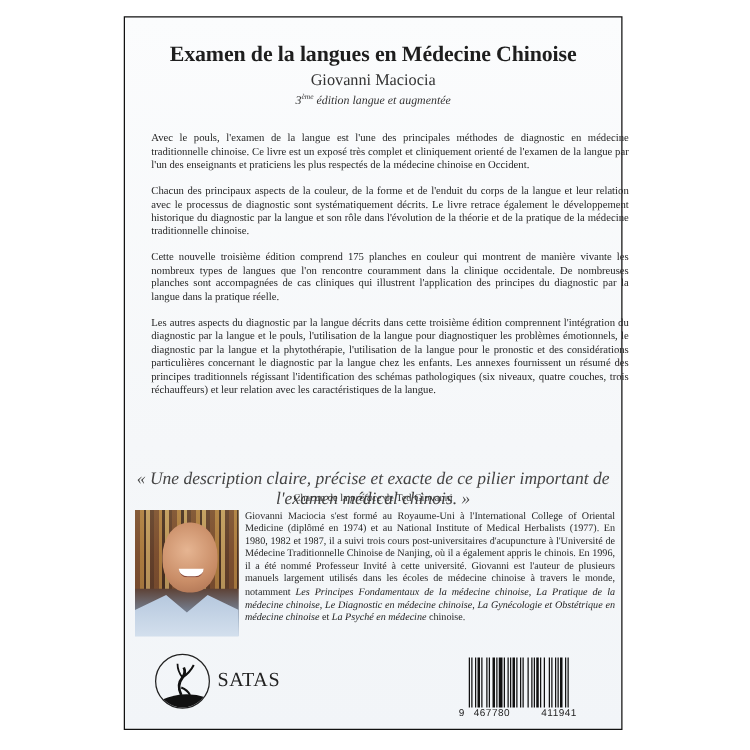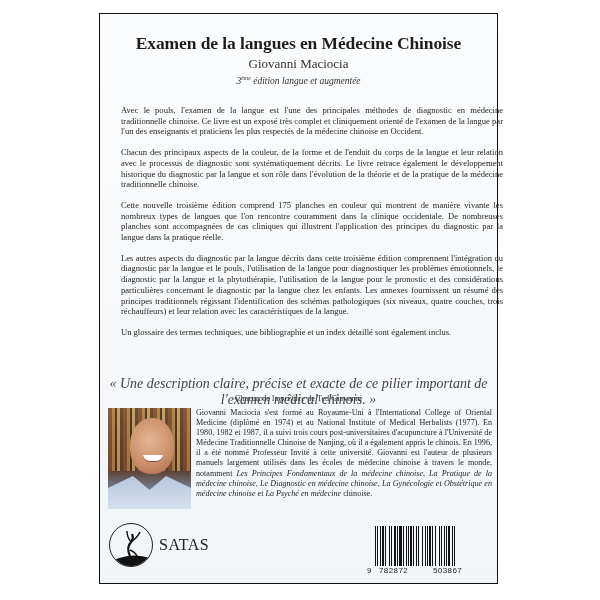--- a/index.html
+++ b/index.html
@@ -133,21 +133,21 @@
       top: 394px;
       width: 296px;
       font-size: 8.1px;
       line-height: 10.1px;
       text-align: justify;
       color: #262626;
     }
     .bio i { font-style: italic; }
     .logo {
       position: absolute;
-      left: 9px;
+      left: 24px;
       top: 509px;
       display: flex;
       align-items: center;
     }
     .logo-circle {
       width: 44px;
       height: 44px;
       border-radius: 50%;
       border: 1px solid #222;
       box-sizing: border-box;
@@ -200,21 +200,20 @@
   <div class="author">Giovanni Maciocia</div>
   <div class="edition">
     <span>3</span><sup>ème</sup><span> édition langue et augmentée</span>
   </div>
 
   <div class="body">
     <p>Avec le pouls, l'examen de la langue est l'une des principales méthodes de diagnostic en médecine traditionnelle chinoise. Ce livre est un exposé très complet et cliniquement orienté de l'examen de la langue par l'un des enseignants et praticiens les plus respectés de la médecine chinoise en Occident.</p>
     <p>Chacun des principaux aspects de la couleur, de la forme et de l'enduit du corps de la langue et leur relation avec le processus de diagnostic sont systématiquement décrits. Le livre retrace également le développement historique du diagnostic par la langue et son rôle dans l'évolution de la théorie et de la pratique de la médecine traditionnelle chinoise.</p>
     <p>Cette nouvelle troisième édition comprend 175 planches en couleur qui montrent de manière vivante les nombreux types de langues que l'on rencontre couramment dans la clinique occidentale. De nombreuses planches sont accompagnées de cas cliniques qui illustrent l'application des principes du diagnostic par la langue dans la pratique réelle.</p>
     <p>Les autres aspects du diagnostic par la langue décrits dans cette troisième édition comprennent l'intégration du diagnostic par la langue et le pouls, l'utilisation de la langue pour diagnostiquer les problèmes émotionnels, le diagnostic par la langue et la phytothérapie, l'utilisation de la langue pour le pronostic et des considérations particulières concernant le diagnostic par la langue chez les enfants. Les annexes fournissent un résumé des principes traditionnels régissant l'identification des schémas pathologiques (six niveaux, quatre couches, trois réchauffeurs) et leur relation avec les caractéristiques de la langue.</p>
-    <p>Un glossaire des termes techniques, une bibliographie et un index détaillé sont également inclus.</p>
   </div>
 
   <div class="quote">« Une description claire, précise et exacte de ce pilier important de l'examen médical chinois. »</div>
   <div class="attribution">
     <span>Chacun de la </span><i>préface</i><span> de Ted Giovanni</span>
   </div>
 
   <div class="photo">
     <div class="shelf"></div>
     <div class="shirt"></div>
@@ -297,17 +296,17 @@
         <span style="width: 1px; background: transparent;"></span>
         <span style="width: 2px; background: rgb(17, 17, 17);"></span>
         <span style="width: 2px; background: transparent;"></span>
         <span style="width: 1px; background: rgb(17, 17, 17);"></span>
         <span style="width: 1px; background: transparent;"></span>
         <span style="width: 1px; background: rgb(17, 17, 17);"></span>
         <span style="width: 1px; background: transparent;"></span>
       </div>
     <div class="digits">
       <span class="lead">9</span>
-      <span class="grp1">782872</span>
-      <span class="grp2">503867</span>
+      <span class="grp1">467780</span>
+      <span class="grp2">411941</span>
     </div>
   </div>
 </div>
 
 </body></html>

